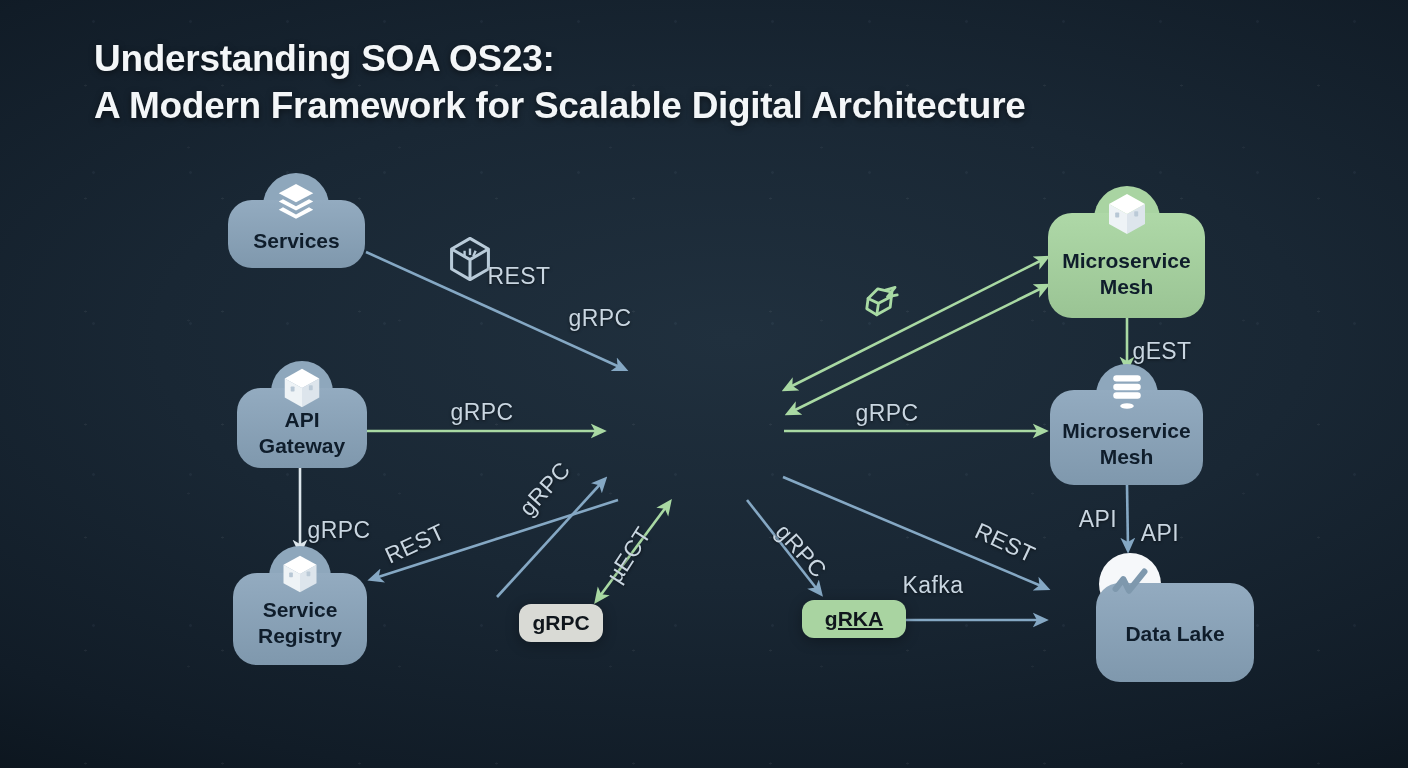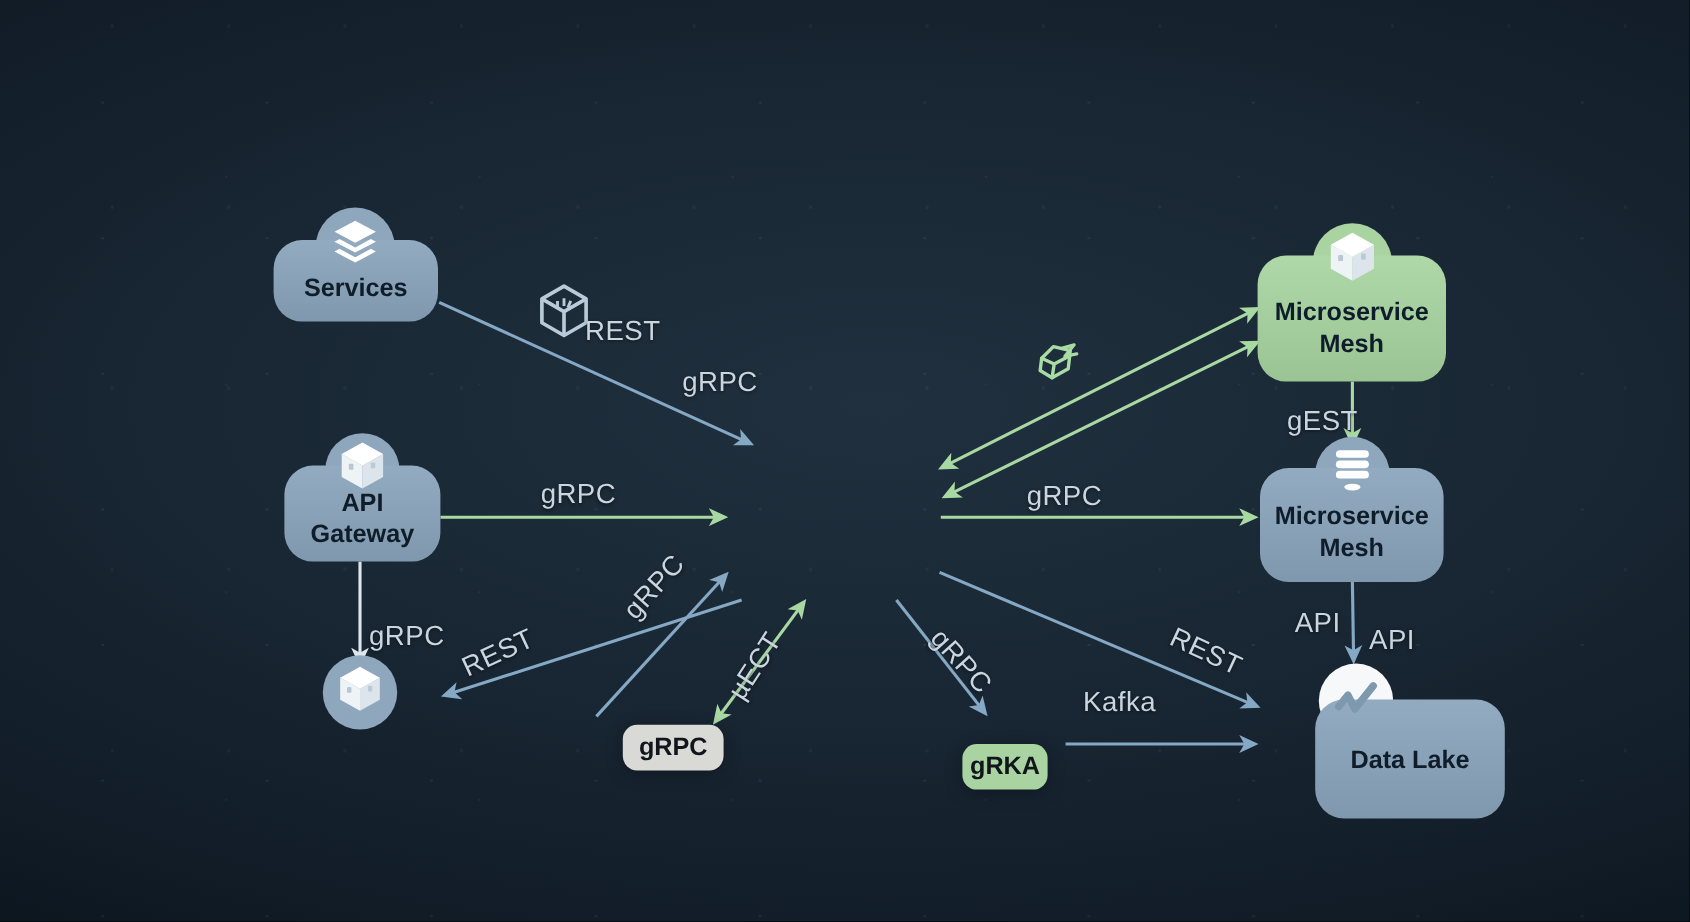--- a/index.html
+++ b/index.html
@@ -58,20 +58,24 @@
     position:absolute;white-space:nowrap;color:var(--label,#c9d6e1);
     font-size:23px;font-weight:500;letter-spacing:.4px;
     text-shadow:0 1px 3px rgba(0,0,0,.55);
   }
 </style>
 </head>
 <body>
 
 <div id="canvas">
   <div id="noise"></div>
+  <div id="title">
+    <div>Understanding SOA OS23:</div>
+    <div>A Modern Framework for Scalable Digital Architecture</div>
+  </div>
   <svg id="edge-layer" width="1408" height="768" viewBox="0 0 1408 768">
     <defs id="edge-defs">
         <marker id="ah-blue" viewBox="0 0 10 10" refX="7" refY="5" markerWidth="6.2" markerHeight="6.2" orient="auto-start-reverse">
           <path d="M0 0.4 10 5 0 9.6 2.6 5Z" fill="#85a8c4"></path>
         </marker>
         <marker id="ah-green" viewBox="0 0 10 10" refX="7" refY="5" markerWidth="6.2" markerHeight="6.2" orient="auto-start-reverse">
           <path d="M0 0.4 10 5 0 9.6 2.6 5Z" fill="#a9d9a3"></path>
         </marker>
         <marker id="ah-light" viewBox="0 0 10 10" refX="7" refY="5" markerWidth="6.2" markerHeight="6.2" orient="auto-start-reverse">
           <path d="M0 0.4 10 5 0 9.6 2.6 5Z" fill="#dde6ec"></path>
@@ -112,20 +116,24 @@
       <div class="float-icon" style="left: 279px; top: 365px; width: 46px; height: 46px;">
         <svg viewBox="0 0 24 24">
           <path fill="#eef3f6" d="M12 12v10l-9-5V7Z"></path>
           <path fill="#dde5ec" d="M12 12v10l9-5V7Z"></path>
           <path fill="#ffffff" d="M12 2 3 7l9 5 9-5Z"></path>
           <rect x="6.1" y="11.2" width="2" height="2.6" rx="0.4" fill="#8aa3b9" opacity="0.55"></rect>
           <rect x="15.6" y="10.6" width="2" height="2.6" rx="0.4" fill="#8aa3b9" opacity="0.4"></rect>
         </svg>
       </div>
       <div class="bump blue" style="left: 269px; top: 546px; height: 62px; width: 62px;"></div>
+      <div class="node blue" id="node-service-registry" style="left: 233px; top: 573px; width: 134px; height: 92px;">
+        <div class="node-label">Service
+Registry</div>
+      </div>
       <div class="float-icon" style="left: 278px; top: 552px; width: 44px; height: 44px;">
         <svg viewBox="0 0 24 24">
           <path fill="#eef3f6" d="M12 12v10l-9-5V7Z"></path>
           <path fill="#dde5ec" d="M12 12v10l9-5V7Z"></path>
           <path fill="#ffffff" d="M12 2 3 7l9 5 9-5Z"></path>
           <rect x="6.1" y="11.2" width="2" height="2.6" rx="0.4" fill="#8aa3b9" opacity="0.55"></rect>
           <rect x="15.6" y="10.6" width="2" height="2.6" rx="0.4" fill="#8aa3b9" opacity="0.4"></rect>
         </svg>
       </div>
       <div class="bump green" style="left: 1094px; top: 186px; height: 66px; width: 66px;"></div>
@@ -158,21 +166,21 @@
       <div class="bump white" style="left: 1099px; top: 553px; height: 62px; width: 62px;"></div>
       <div class="node blue" id="node-data-lake" style="left: 1096px; top: 583px; width: 158px; height: 99px;">
         <div class="node-label">Data Lake</div>
       </div>
       <div class="float-icon" style="left: 1107px; top: 561px; width: 46px; height: 46px;">
         <svg viewBox="0 0 24 24" fill="none" stroke="#7e98ad" stroke-width="3.2" stroke-linecap="round" stroke-linejoin="round">
           <polyline points="4.5,14.5 8.5,9.5 11.5,15.5 19.5,5.5"></polyline>
         </svg>
       </div>
       <div class="pill gray" style="left: 519px; top: 604px; width: 84px; height: 38px;">gRPC</div>
-      <div class="pill green" style="left: 802px; top: 620px; width: 71px; height: 38px;">gRKA</div>
+      <div class="pill green" style="left: 802px; top: 600px; width: 104px; height: 38px; text-decoration: underline;">gRKA</div>
       <div class="float-icon" style="left: 444px; top: 233px; width: 52px; height: 52px;">
         <svg viewBox="0 0 24 24" fill="none" stroke="#b9cbd9" stroke-width="1.4" stroke-linejoin="round">
           <path d="M12 2.5 20.5 7.4v9.2L12 21.5l-8.5-4.9V7.4Z"></path>
           <path d="M3.5 7.4 12 12.3l8.5-4.9M12 12.3v9.2"></path>
           <path d="M9.5 8.2v3M12 7.2v3M14.6 8.2l-1.1 2.6" stroke-width="1.1"></path>
         </svg>
       </div>
       <div class="float-icon" style="left: 854px; top: 278px; width: 52px; height: 52px;">
         <svg viewBox="0 0 24 24" fill="none" stroke="#a9dba4" stroke-width="1.3" stroke-linejoin="round" stroke-linecap="round">
           <path d="M6.5 9.5 11 5l6.5 1.5-.8 7L10.5 17l-4.6-2.8z"></path>
@@ -186,17 +194,17 @@
       <div class="edge-label" style="left: 600px; top: 318px; transform: translate(-50%, -50%) rotate(0deg);">gRPC</div>
       <div class="edge-label" style="left: 482px; top: 412px; transform: translate(-50%, -50%) rotate(0deg);">gRPC</div>
       <div class="edge-label" style="left: 339px; top: 530px; transform: translate(-50%, -50%) rotate(0deg);">gRPC</div>
       <div class="edge-label" style="left: 415px; top: 544px; transform: translate(-50%, -50%) rotate(-25deg);">REST</div>
       <div class="edge-label" style="left: 545px; top: 489px; transform: translate(-50%, -50%) rotate(-48deg);">gRPC</div>
       <div class="edge-label" style="left: 629px; top: 555px; transform: translate(-50%, -50%) rotate(-57deg);">µECT</div>
       <div class="edge-label" style="left: 801px; top: 551px; transform: translate(-50%, -50%) rotate(48deg);">gRPC</div>
       <div class="edge-label" style="left: 933px; top: 585px; transform: translate(-50%, -50%) rotate(0deg);">Kafka</div>
       <div class="edge-label" style="left: 1005px; top: 543px; transform: translate(-50%, -50%) rotate(25deg);">REST</div>
       <div class="edge-label" style="left: 887px; top: 413px; transform: translate(-50%, -50%) rotate(0deg);">gRPC</div>
-      <div class="edge-label" style="left: 1102px; top: 351px; transform: translate(-50%, -50%) rotate(0deg);">gEST</div>
+      <div class="edge-label" style="left: 1162px; top: 351px; transform: translate(-50%, -50%) rotate(0deg);">gEST</div>
       <div class="edge-label" style="left: 1098px; top: 519px; transform: translate(-50%, -50%) rotate(0deg);">API</div>
       <div class="edge-label" style="left: 1160px; top: 533px; transform: translate(-50%, -50%) rotate(0deg);">API</div>
     </div>
 </div>
 
 </body></html>

